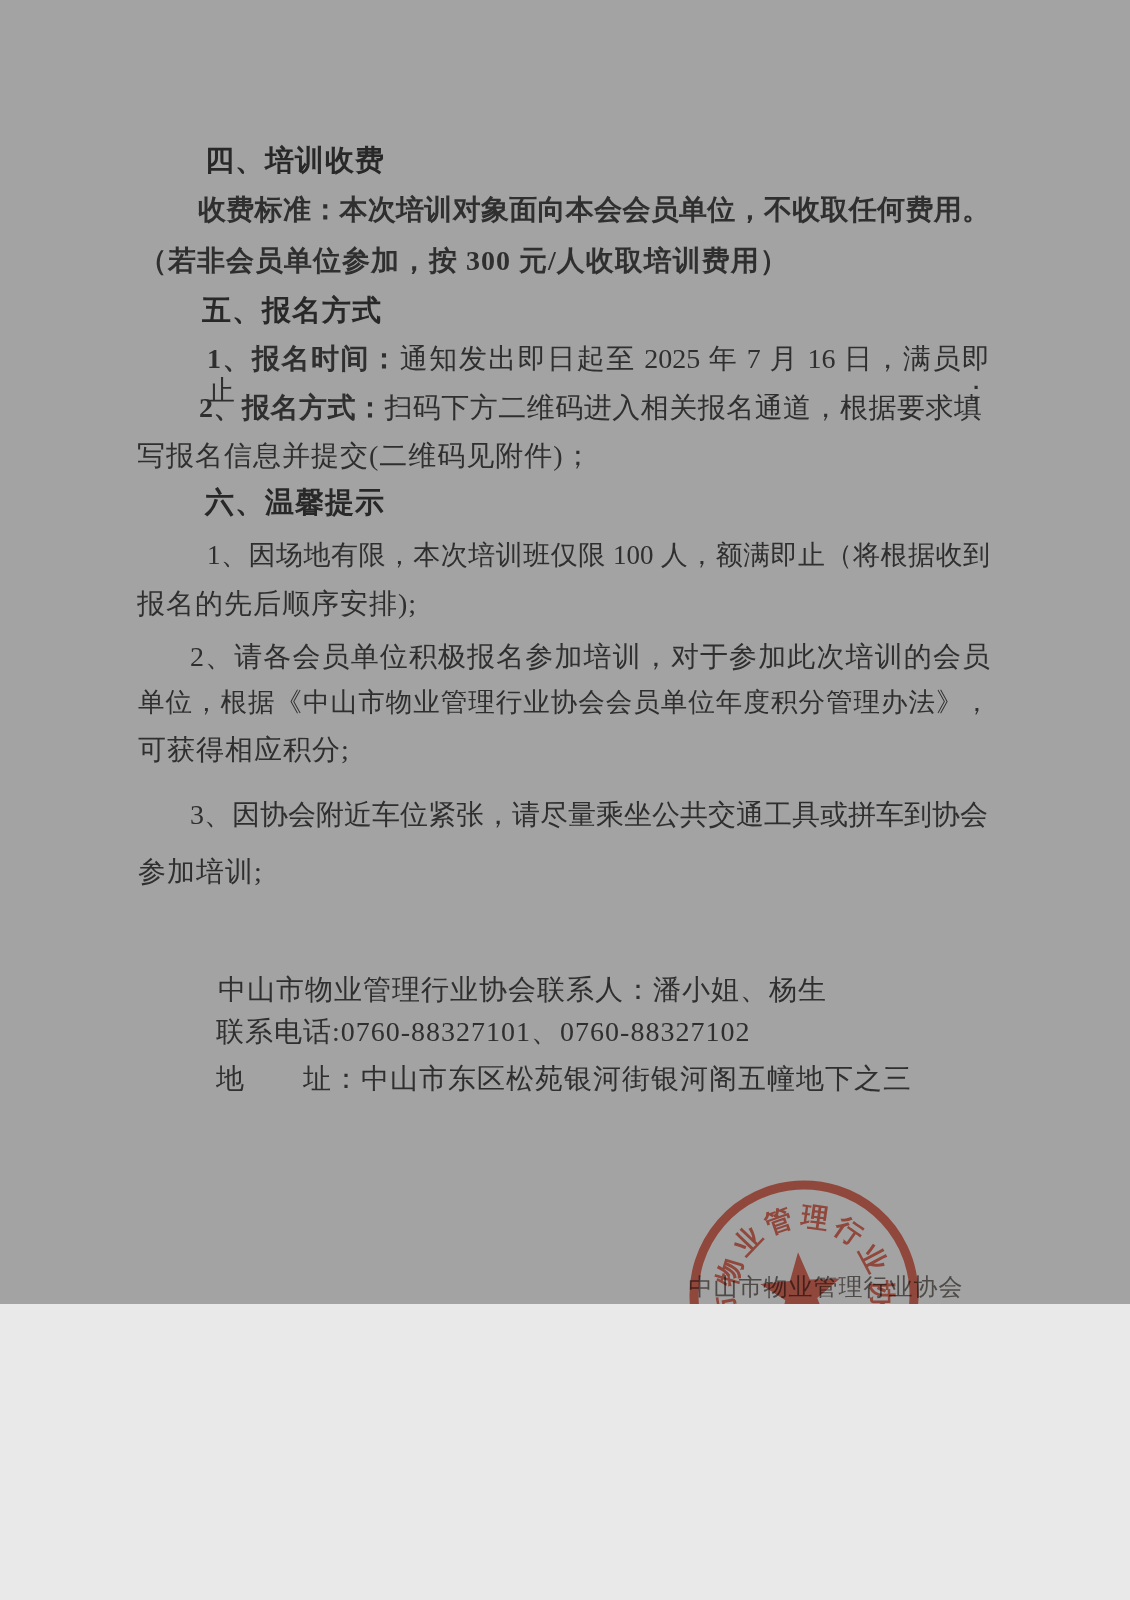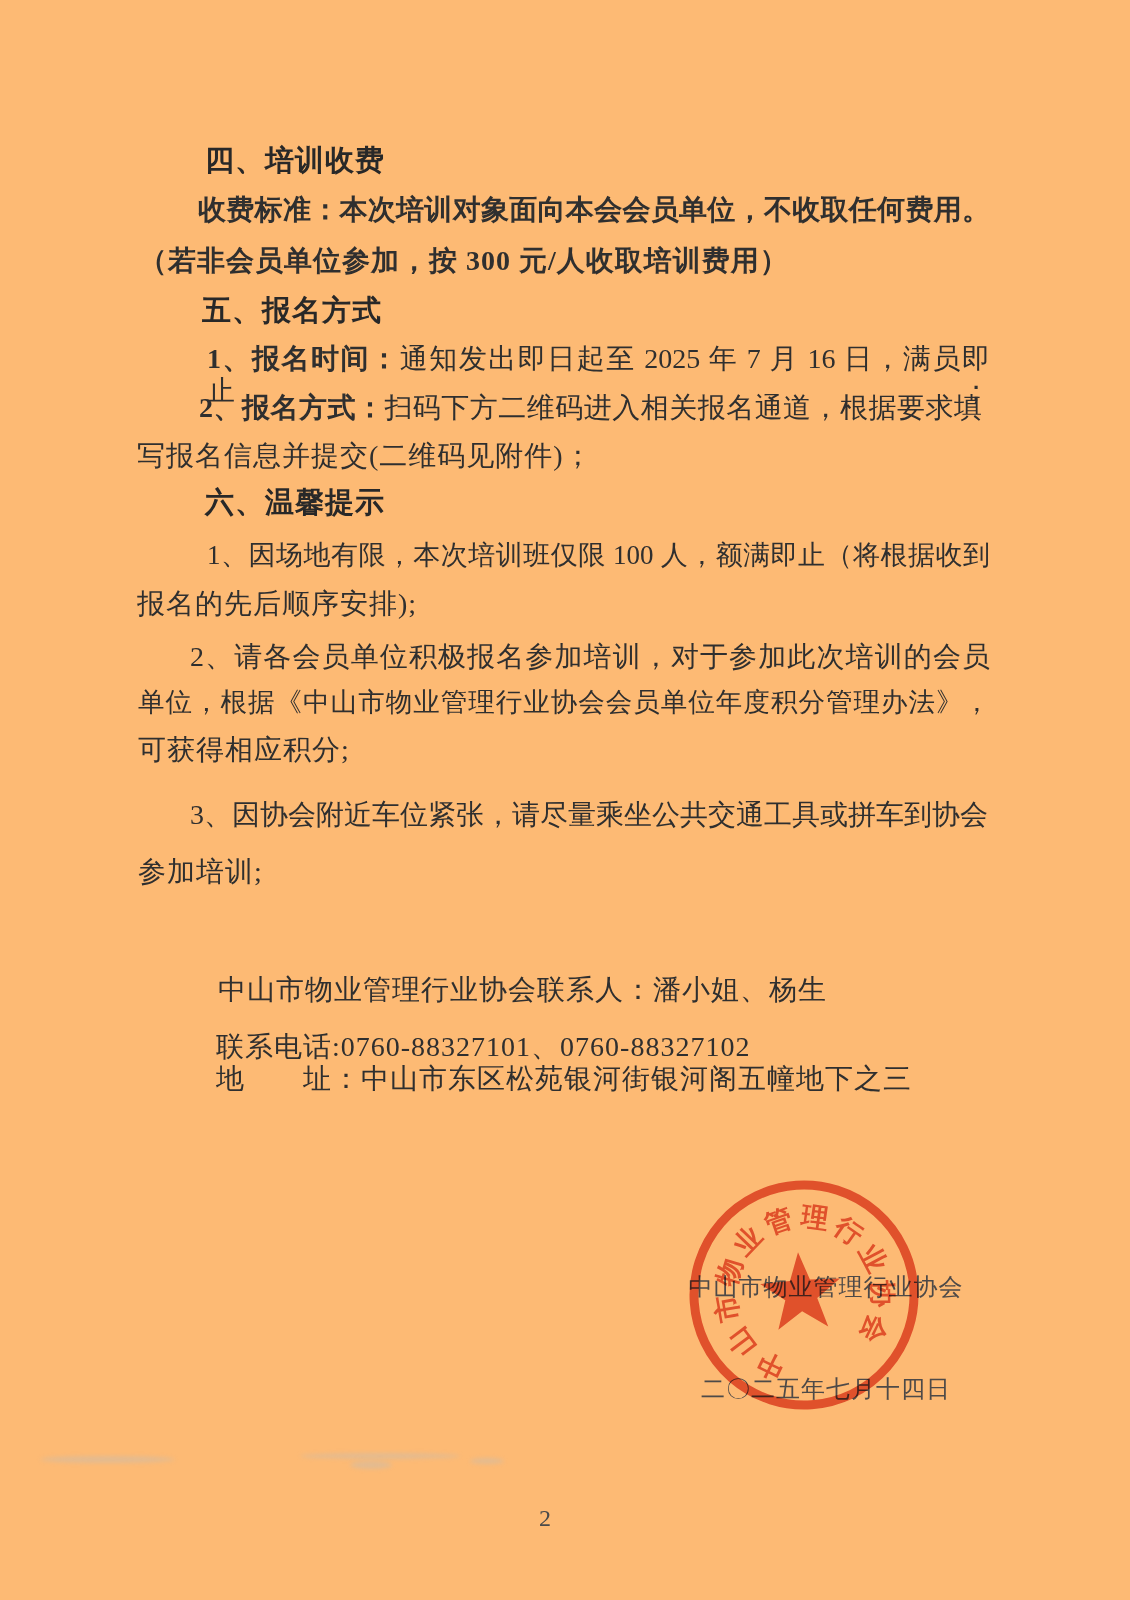--- a/index.html
+++ b/index.html
@@ -1,21 +1,21 @@
 <!DOCTYPE html>
 <html><head>
 <meta charset="utf-8">
 <title>Scanned Notice Page</title>
 <style>
   html,body{margin:0;padding:0;background:#e9e9e9;}
   .page{
     position:relative;
-    width:1130px;height:1600px;
+    width:1130px;height:1304px;
     margin:0 auto;
-    background:#fdba74;
+    background:#a3a3a3;
     overflow:hidden;
     font-family:"Liberation Serif","DejaVu Serif",serif;
     color:#2f2f2f;
   }
   .line{
     position:absolute;
     font-size:28px;
     line-height:1.15;
     white-space:nowrap;
     letter-spacing:1px;
@@ -39,21 +39,21 @@
   .l8 {left:205px;top:486px;}
   .l9 {left:207px;top:540px;width:783px;font-size:27px;}
   .l10{left:137px;top:588px;}
   .l11{left:190px;top:641px;width:800px;}
   .l12{left:138px;top:687px;width:852px;font-size:26.5px;}
   .l13{left:138px;top:734px;}
   .l14{left:190px;top:799px;width:798px;}
   .l15{left:138px;top:856px;}
   .l16{left:187px;top:918px;}
   .l17{left:218px;top:967px;margin-top:7px;}
-  .l18{left:216px;top:1016px;margin-top:15px;}
+  .l18{left:216px;top:1016px;}
   .l19{left:216px;top:1063px;}
 
   .seal-wrap{
     position:absolute;
     left:673px;top:1164px;
     width:262px;height:262px;
     mix-blend-mode:multiply;
     opacity:0.85;
     transform:rotate(-4deg);
     z-index:3;

